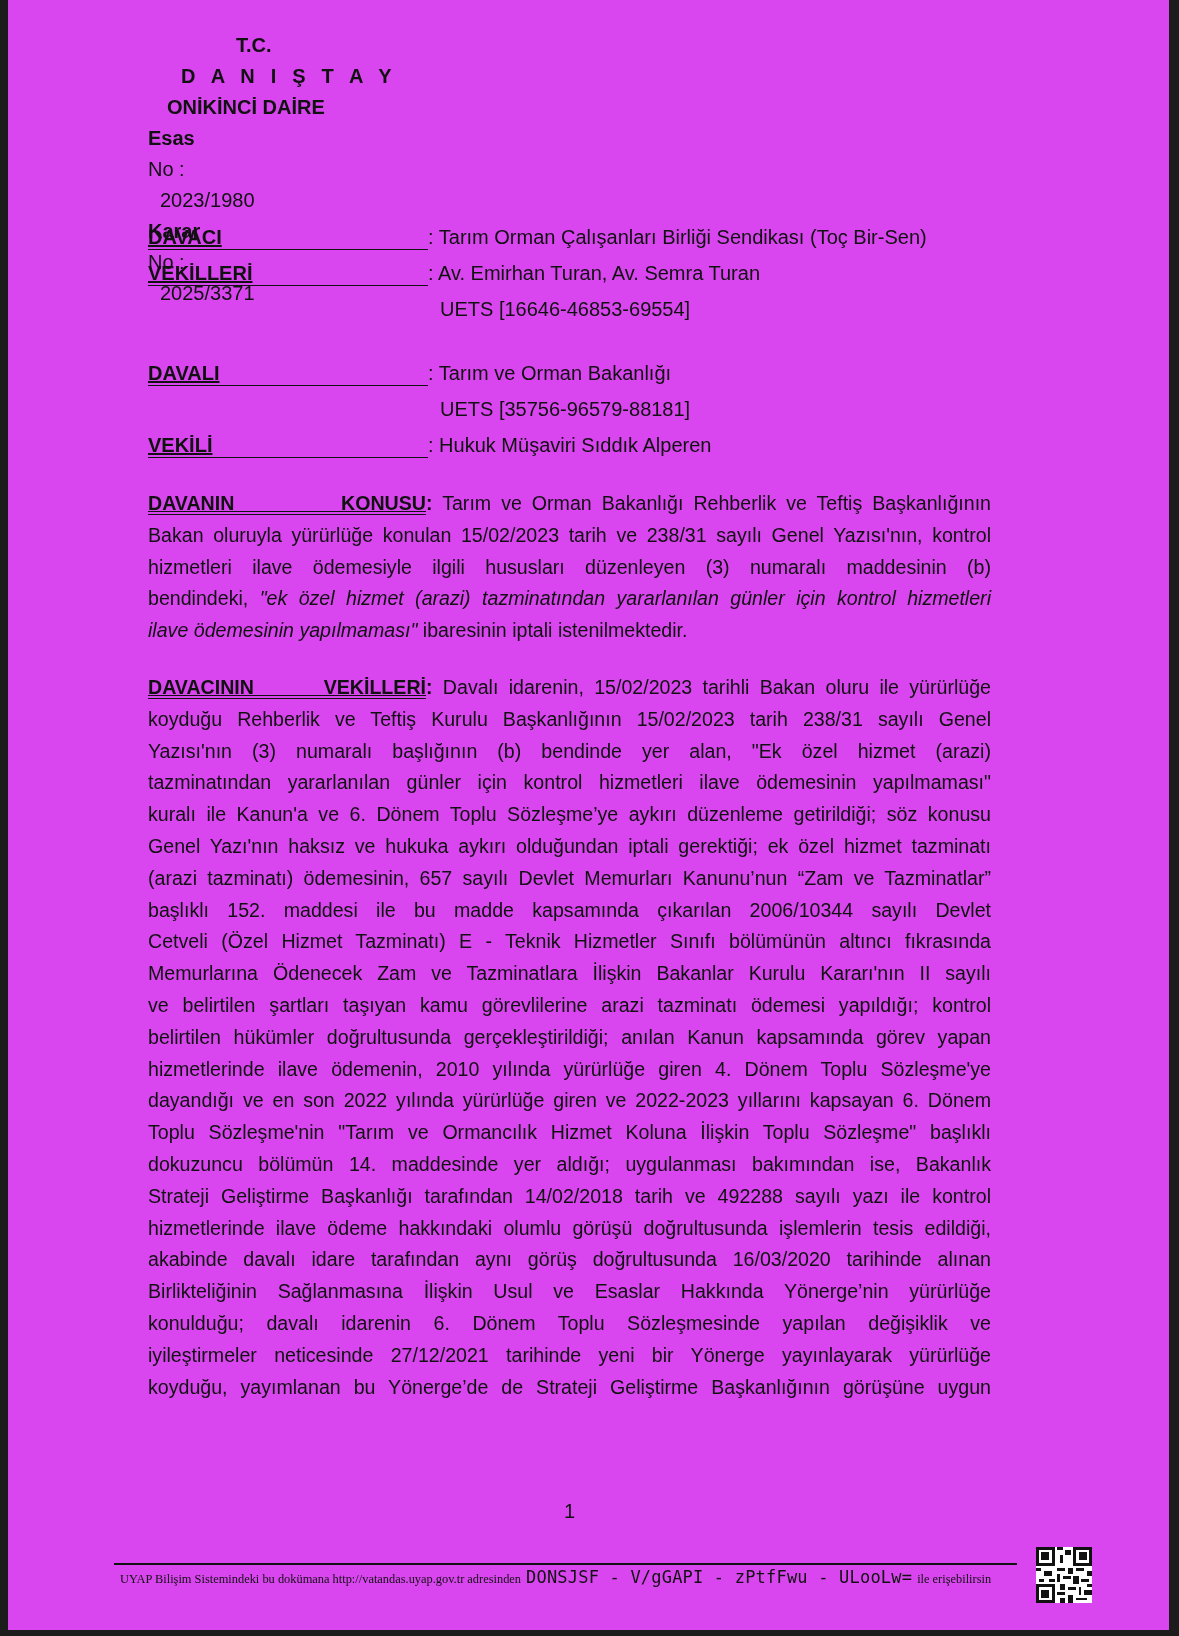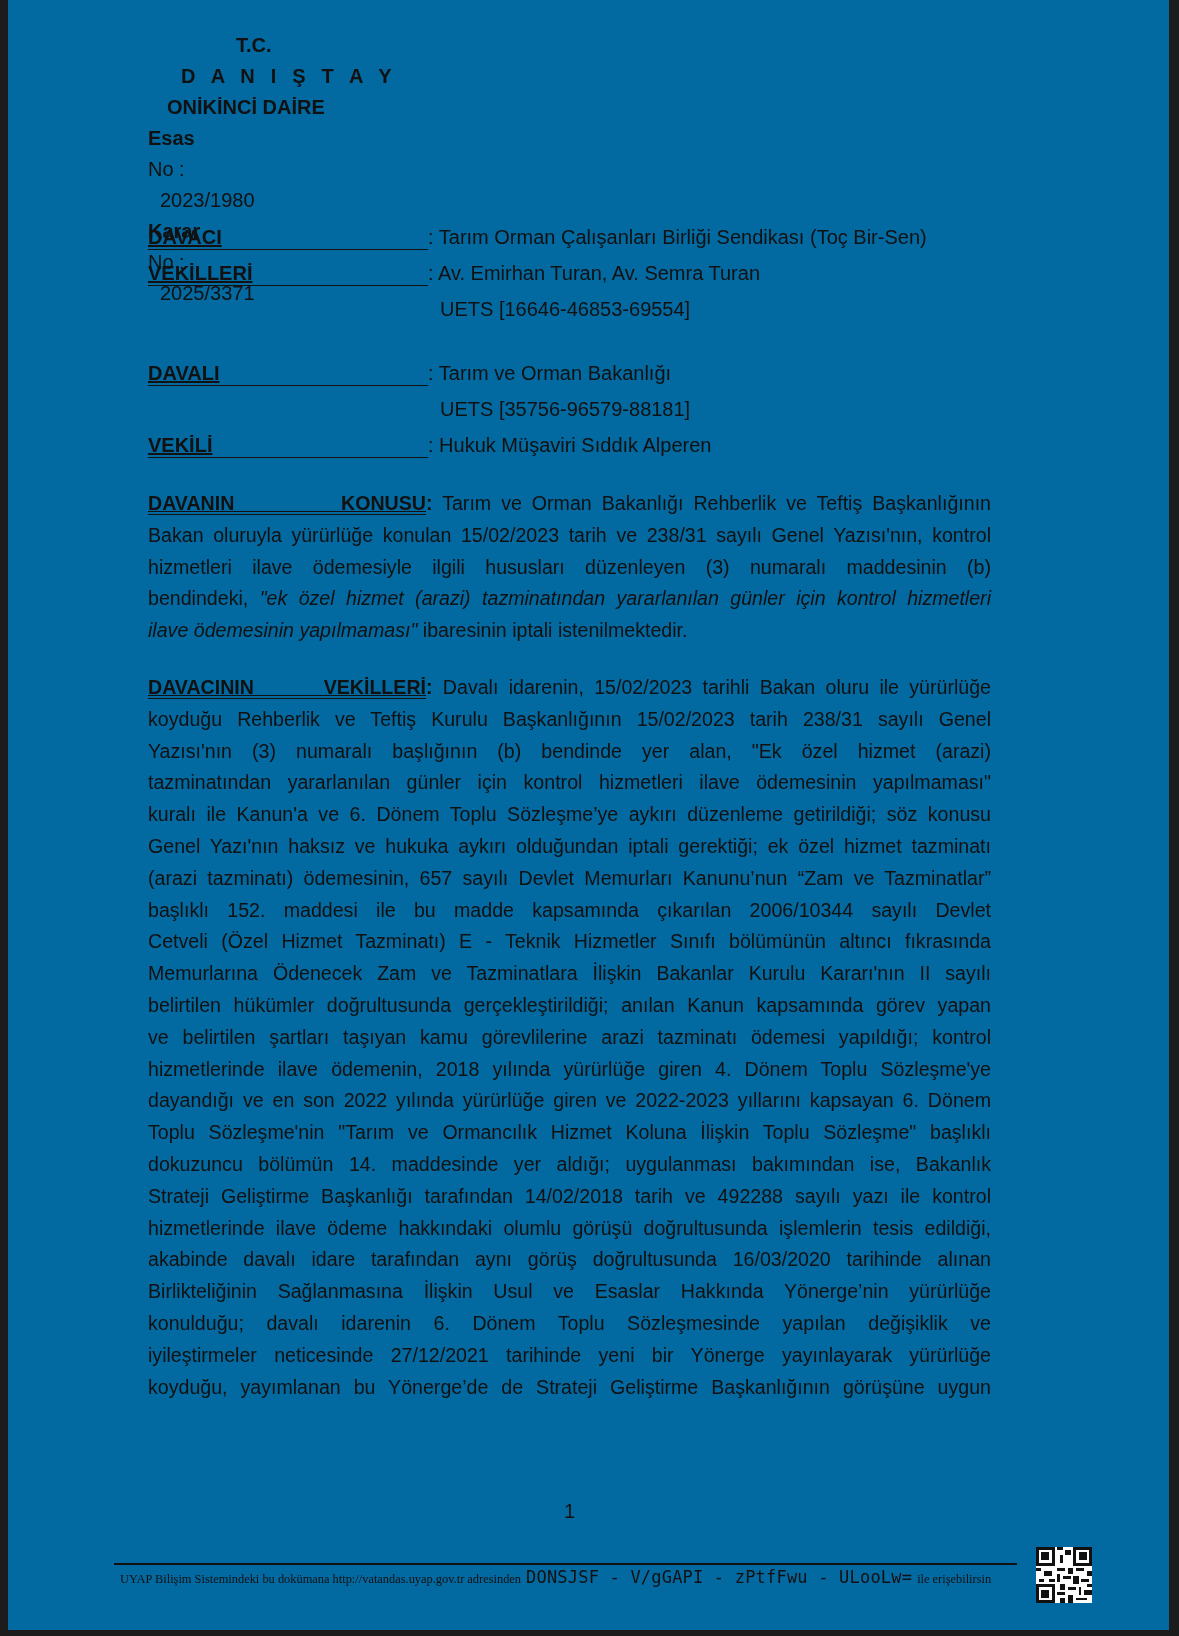--- a/index.html
+++ b/index.html
@@ -1,19 +1,19 @@
 <!DOCTYPE html>
 <html><head>
 <meta charset="utf-8">
 <style>
   * { box-sizing: border-box; margin: 0; padding: 0; }
   html, body { width: 1179px; height: 1636px; background: #1c1c1c; overflow: hidden; }
   .page {
     position: absolute; left: 8px; top: 0; width: 1161px; height: 1630px;
-    background: #0369a1; color: #111;
+    background: #d946ef; color: #111;
     font-family: "Liberation Sans", sans-serif;
   }
   .header { position: absolute; left: 140px; top: 30px; font-size: 20px; line-height: 31px; }
   .header .c { font-weight: bold; }
   .h-tc { padding-left: 88px; }
   .h-dan { padding-left: 33px; letter-spacing: 5.2px; }
   .h-daire { padding-left: 19px; }
   .case-row { display: flex; flex-direction: column; }
   .case-row .lbl { font-weight: bold; width: 76px; }
   .case-row .no { font-weight: normal; width: 44px; }
@@ -104,23 +104,23 @@
     <span class="line"><span class="sec-label">DAVACININ VEKİLLERİ</span><span class="sec-colon">:</span><span> Davalı idarenin, 15/02/2023 tarihli Bakan oluru ile yürürlüğe</span></span>
     <span class="line">koyduğu Rehberlik ve Teftiş Kurulu Başkanlığının 15/02/2023 tarih 238/31 sayılı Genel</span>
     <span class="line">Yazısı'nın (3) numaralı başlığının (b) bendinde yer alan, "Ek özel hizmet (arazi)</span>
     <span class="line">tazminatından yararlanılan günler için kontrol hizmetleri ilave ödemesinin yapılmaması"</span>
     <span class="line">kuralı ile Kanun'a ve 6. Dönem Toplu Sözleşme’ye aykırı düzenleme getirildiği; söz konusu</span>
     <span class="line">Genel Yazı'nın haksız ve hukuka aykırı olduğundan iptali gerektiği; ek özel hizmet tazminatı</span>
     <span class="line">(arazi tazminatı) ödemesinin, 657 sayılı Devlet Memurları Kanunu’nun “Zam ve Tazminatlar”</span>
     <span class="line">başlıklı 152. maddesi ile bu madde kapsamında çıkarılan 2006/10344 sayılı Devlet</span>
     <span class="line">Cetveli (Özel Hizmet Tazminatı) E - Teknik Hizmetler Sınıfı bölümünün altıncı fıkrasında</span>
     <span class="line">Memurlarına Ödenecek Zam ve Tazminatlara İlişkin Bakanlar Kurulu Kararı'nın II sayılı</span>
+    <span class="line">ve belirtilen şartları taşıyan kamu görevlilerine arazi tazminatı ödemesi yapıldığı; kontrol</span>
     <span class="line">belirtilen hükümler doğrultusunda gerçekleştirildiği; anılan Kanun kapsamında görev yapan</span>
-    <span class="line">ve belirtilen şartları taşıyan kamu görevlilerine arazi tazminatı ödemesi yapıldığı; kontrol</span>
-    <span class="line">hizmetlerinde ilave ödemenin, 2018 yılında yürürlüğe giren 4. Dönem Toplu Sözleşme'ye</span>
+    <span class="line">hizmetlerinde ilave ödemenin, 2010 yılında yürürlüğe giren 4. Dönem Toplu Sözleşme'ye</span>
     <span class="line">dayandığı ve en son 2022 yılında yürürlüğe giren ve 2022-2023 yıllarını kapsayan 6. Dönem</span>
     <span class="line">Toplu Sözleşme'nin "Tarım ve Ormancılık Hizmet Koluna İlişkin Toplu Sözleşme" başlıklı</span>
     <span class="line">dokuzuncu bölümün 14. maddesinde yer aldığı; uygulanması bakımından ise, Bakanlık</span>
     <span class="line">Strateji Geliştirme Başkanlığı tarafından 14/02/2018 tarih ve 492288 sayılı yazı ile kontrol</span>
     <span class="line">hizmetlerinde ilave ödeme hakkındaki olumlu görüşü doğrultusunda işlemlerin tesis edildiği,</span>
     <span class="line">akabinde davalı idare tarafından aynı görüş doğrultusunda 16/03/2020 tarihinde alınan</span>
     <span class="line">Birlikteliğinin Sağlanmasına İlişkin Usul ve Esaslar Hakkında Yönerge’nin yürürlüğe</span>
     <span class="line">konulduğu; davalı idarenin 6. Dönem Toplu Sözleşmesinde yapılan değişiklik ve</span>
     <span class="line">iyileştirmeler neticesinde 27/12/2021 tarihinde yeni bir Yönerge yayınlayarak yürürlüğe</span>
     <span class="line">koyduğu, yayımlanan bu Yönerge’de de Strateji Geliştirme Başkanlığının görüşüne uygun</span>

